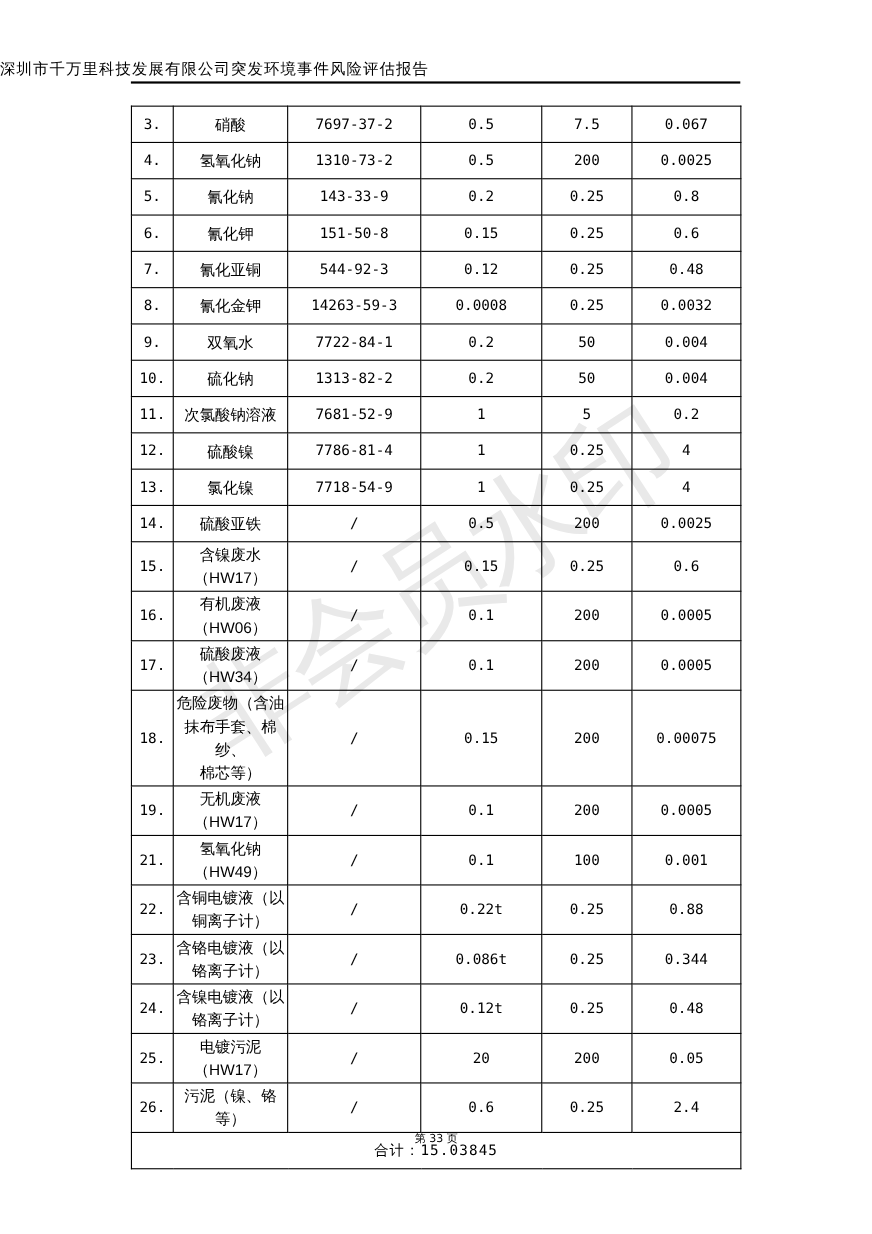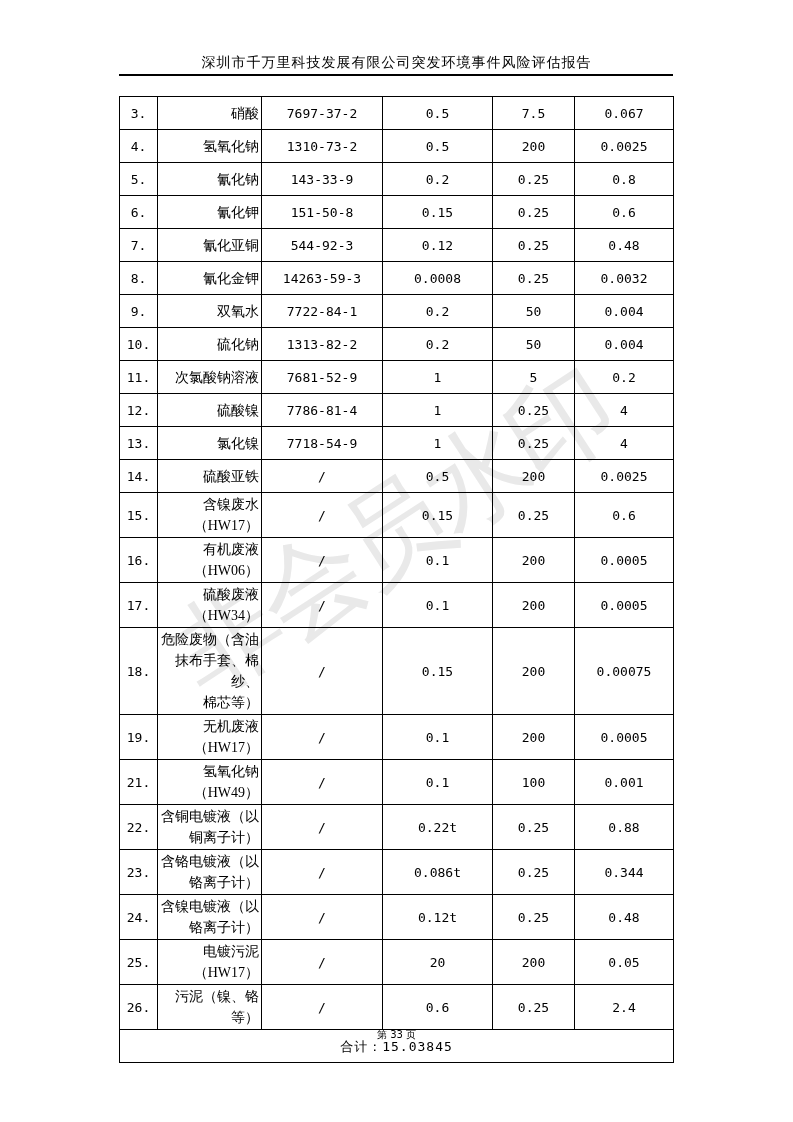--- a/index.html
+++ b/index.html
@@ -6,21 +6,20 @@
   .page{
     position:relative;
     width:793px;height:1122px;
     background:#ffffff;
     overflow:hidden;
     font-family:"DejaVu Sans Mono","DejaVu Sans",monospace;
     color:#000;
   }
   .header-title{
     position:absolute;top:54px;left:0;width:100%;
-    text-align:center;
     font-size:14px;letter-spacing:1px;
     font-family:"DejaVu Sans",sans-serif;
   }
   .header-rule{
     position:absolute;top:74px;left:119px;width:554px;
     border-top:2px solid #000;height:0;
   }
   .watermark{
     position:absolute;left:145px;top:480px;
     font-size:105px;line-height:105px;
@@ -43,22 +42,21 @@
     border:1px solid #000;
     text-align:center;vertical-align:middle;
     font-size:13px;line-height:21px;
     padding:1px 2px;
     overflow:hidden;
     background:transparent;
   }
   table.risk-table td.name-cell{
     font-size:14px;
     white-space:pre-line;
-    font-family:Liberation Serif, serif;
-    text-align:right;
+    font-family:Liberation Sans, sans-serif;
   }
   table.risk-table td.total-cell{
     height:30px;
     font-size:13px;
     letter-spacing:1px;
   }
   .page-number{
     position:absolute;top:1028px;left:0;width:100%;
     text-align:center;font-size:10px;
     font-family:"DejaVu Sans",sans-serif;

